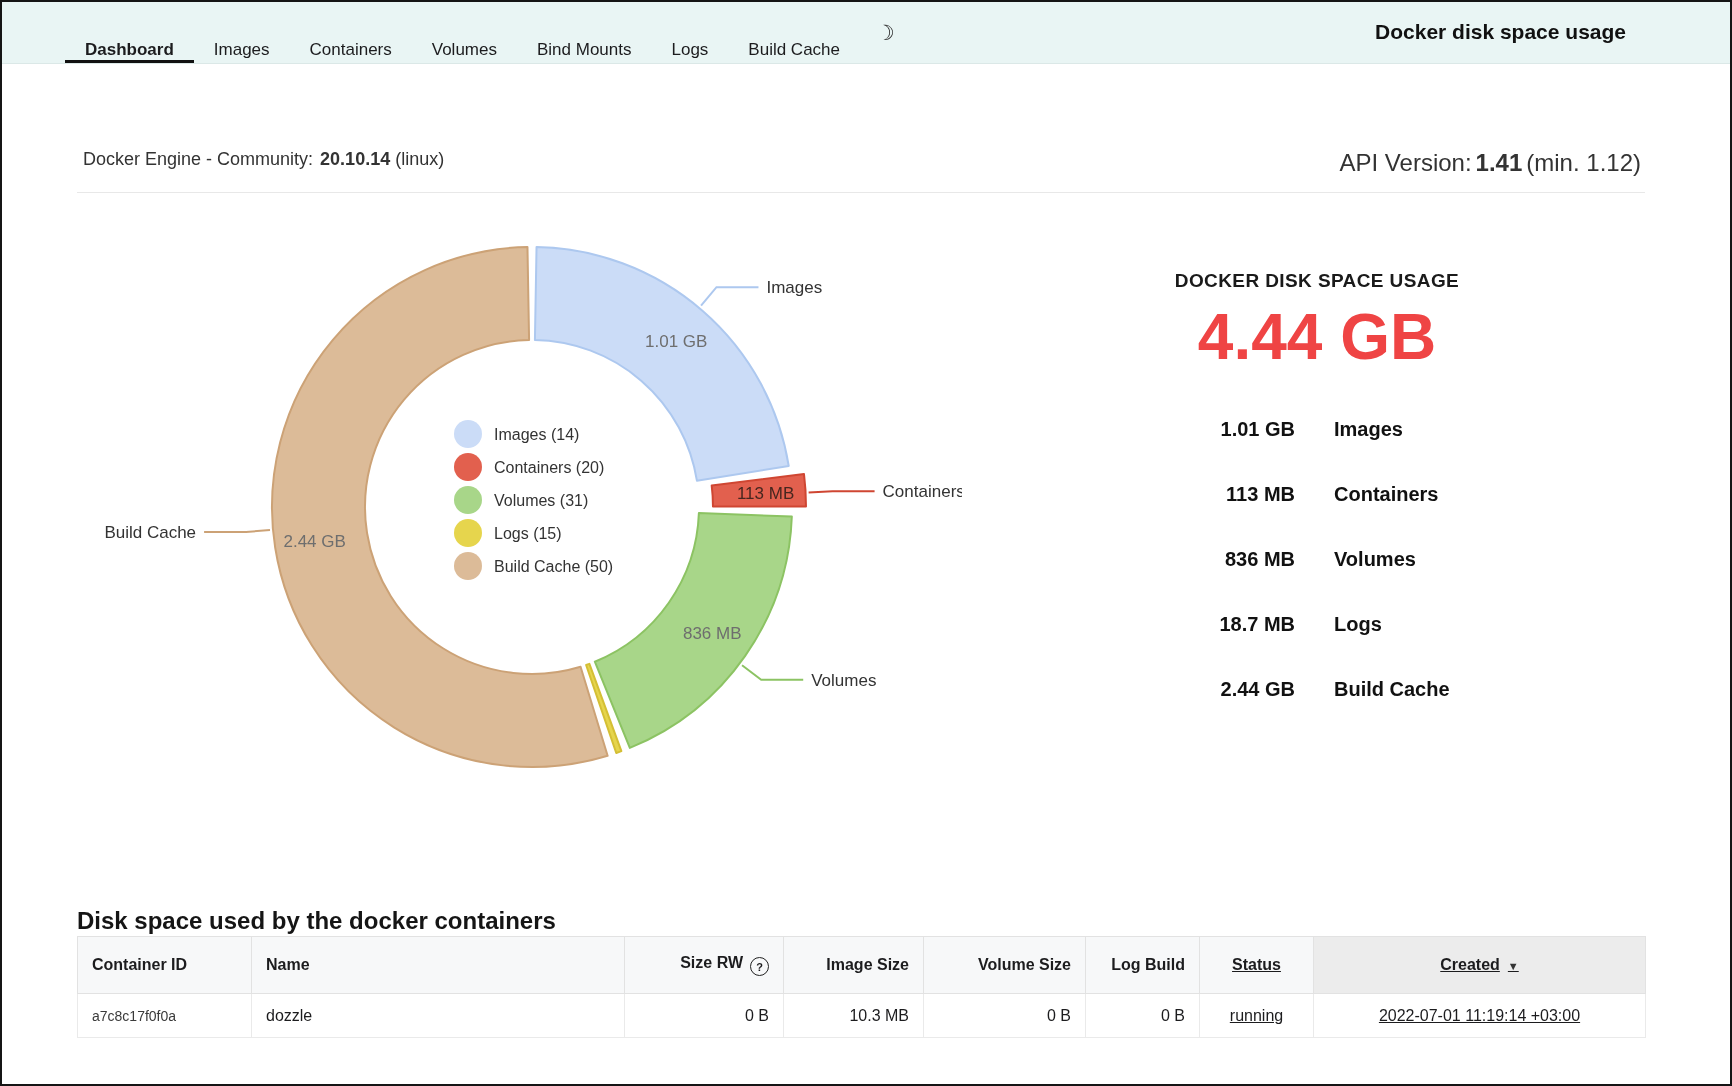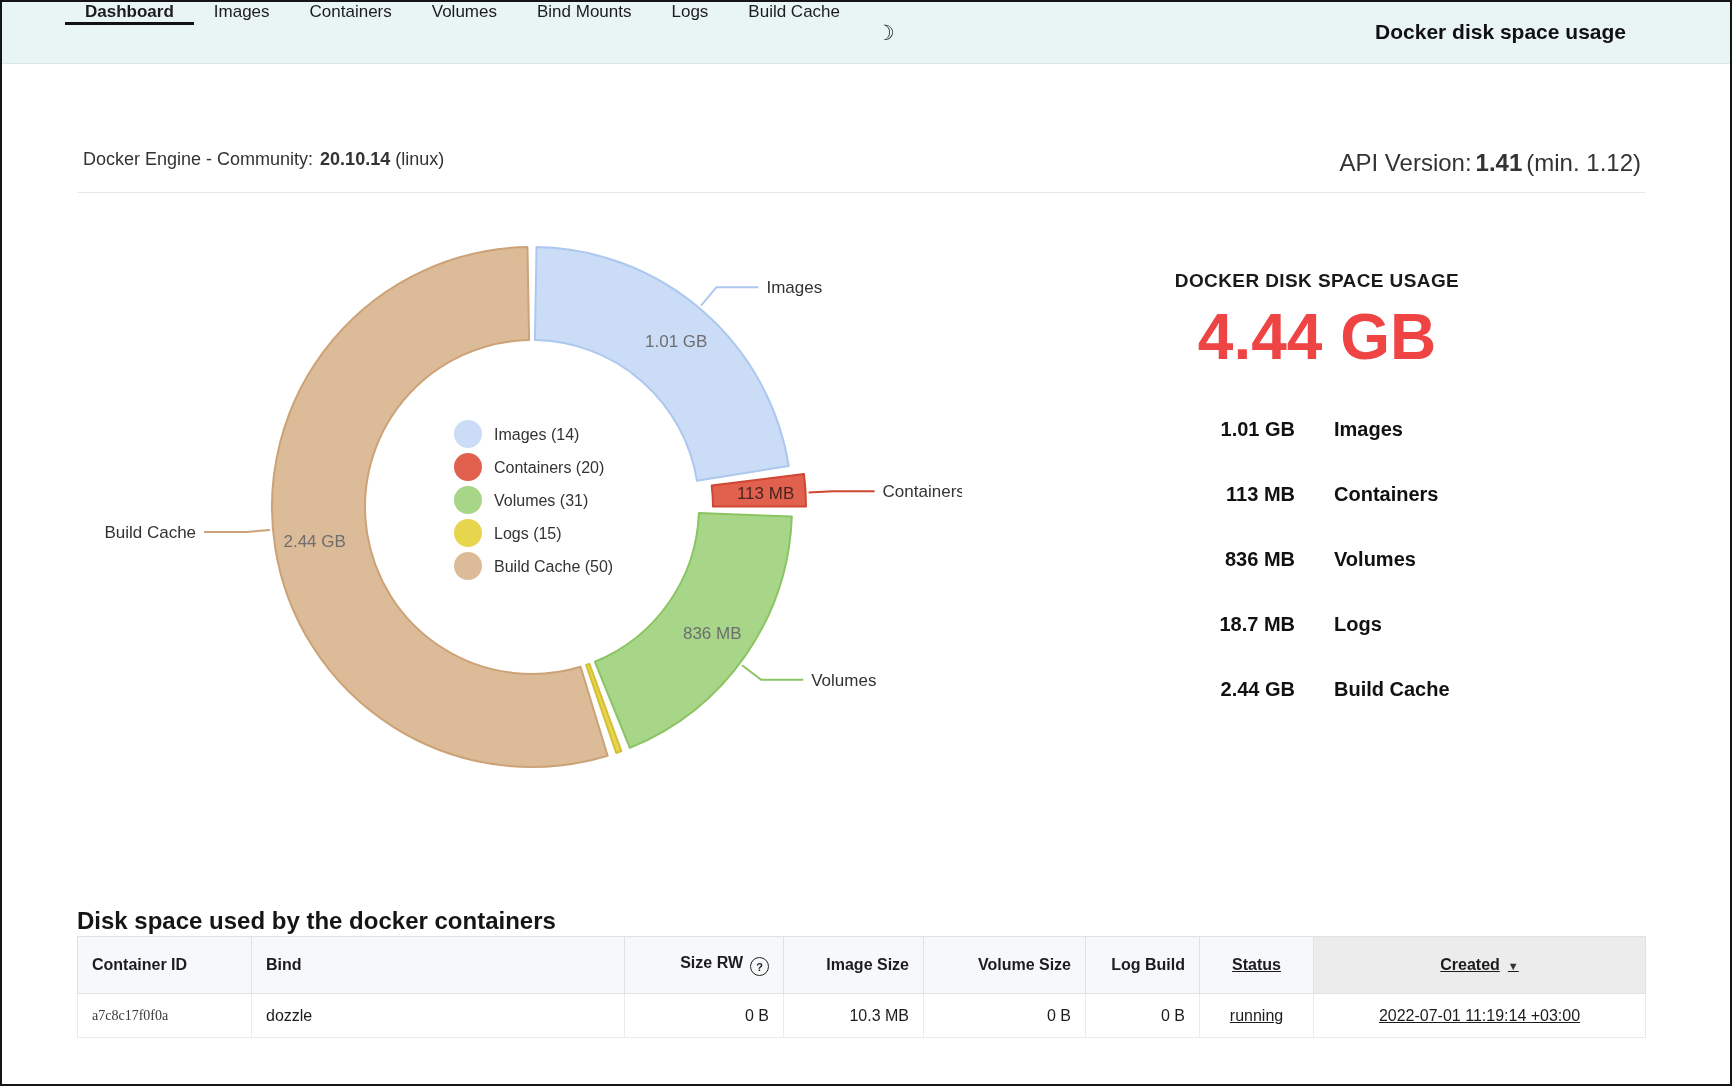--- a/index.html
+++ b/index.html
@@ -1,21 +1,21 @@
 <!DOCTYPE html>
 <html><head>
 <meta charset="utf-8">
 <style>
   html,body{margin:0;padding:0;background:#fff;}
   .screen{position:relative;width:1732px;height:1086px;box-sizing:border-box;border:2px solid #151515;
           background:#fff;font-family:"Liberation Sans",sans-serif;overflow:hidden;}
   
   .nav{position:absolute;left:0;top:0;width:100%;height:62px;background:#e9f5f4;
        border-bottom:1px solid #dbe8e7;display:flex;align-items:stretch;box-sizing:border-box;padding-left:63px;}
-  .tabs{display:flex;align-items:flex-start;}
+  .tabs{display:flex;align-items:flex-end;}
   .tab{display:flex;align-items:center;padding:0 20px;font-size:17px;color:#1c1c1e;cursor:pointer;
        border-bottom:3px solid transparent;box-sizing:border-box;white-space:nowrap;}
   .tab.active{font-weight:bold;border-bottom-color:#111;}
   .moon{display:flex;align-items:center;margin-left:16px;font-size:21px;color:#2b2b2b;cursor:pointer;}
   .moon span{display:inline-block;transform:scaleX(-1);}
   .app-title{position:absolute;right:104px;top:0;height:60px;display:flex;align-items:center;
              font-size:21px;font-weight:bold;color:#111;}
   
   .engine{position:absolute;left:81px;top:147px;font-size:18px;color:#333;}
   .engine .ver{font-weight:bold;margin:0 5px 0 7px;}
@@ -35,21 +35,21 @@
   .u-lab{margin-left:39px;font-size:20px;font-weight:bold;color:#111;}
   
   .section-heading{position:absolute;left:75px;top:885px;font-size:24px;font-weight:bold;color:#151515;}
   table.ctable{position:absolute;left:75px;top:934px;width:1568px;border-collapse:collapse;
                table-layout:fixed;border:1px solid #ddd;}
   .ctable th{height:57px;background:#f7f8f9;font-size:16px;font-weight:bold;color:#1c1c1e;
              border:1px solid #e2e2e2;padding:0 14px;box-sizing:border-box;white-space:nowrap;cursor:pointer;}
   .ctable th.sorted{background:#ececec;}
   .ctable td{height:44px;font-size:16px;color:#1c1c1e;border:1px solid #eaeaea;
              padding:0 14px;box-sizing:border-box;white-space:nowrap;background:#fff;}
-  .ctable .mono{font-family:Liberation Serif, serif;font-size:14px;color:#3a3a3a;}
+  .ctable .mono{font-family:Liberation Sans, sans-serif;font-size:14px;color:#3a3a3a;}
   .al{text-align:left;} .ar{text-align:right;} .ac{text-align:center;text-decoration:underline;}
   .help{display:inline-flex;align-items:center;justify-content:center;width:17px;height:17px;
         border:1px solid #222;border-radius:50%;font-size:11px;font-weight:bold;margin-left:7px;
         vertical-align:-3px;cursor:pointer;}
   .sort{font-size:11px;margin-left:8px;color:#333;}
 </style>
 </head>
 <body>
 
 <div class="screen">
@@ -147,21 +147,21 @@
         <col style="width: 159px;">
         <col style="width: 140px;">
         <col style="width: 162px;">
         <col style="width: 114px;">
         <col style="width: 114px;">
         <col style="width: 332px;">
       </colgroup>
       <thead>
         <tr>
           <th class="al"><span>Container ID</span></th>
-          <th class="al"><span>Bind</span></th>
+          <th class="al"><span>Name</span></th>
           <th class="ar"><span>Size RW</span><span class="help">?</span></th>
           <th class="ar"><span>Image Size</span></th>
           <th class="ar"><span>Volume Size</span></th>
           <th class="ar"><span>Log Build</span></th>
           <th class="ac"><span>Status</span></th>
           <th class="ac sorted"><span>Created</span><span class="sort">▼</span></th>
         </tr>
       </thead>
       <tbody>
         <tr>

